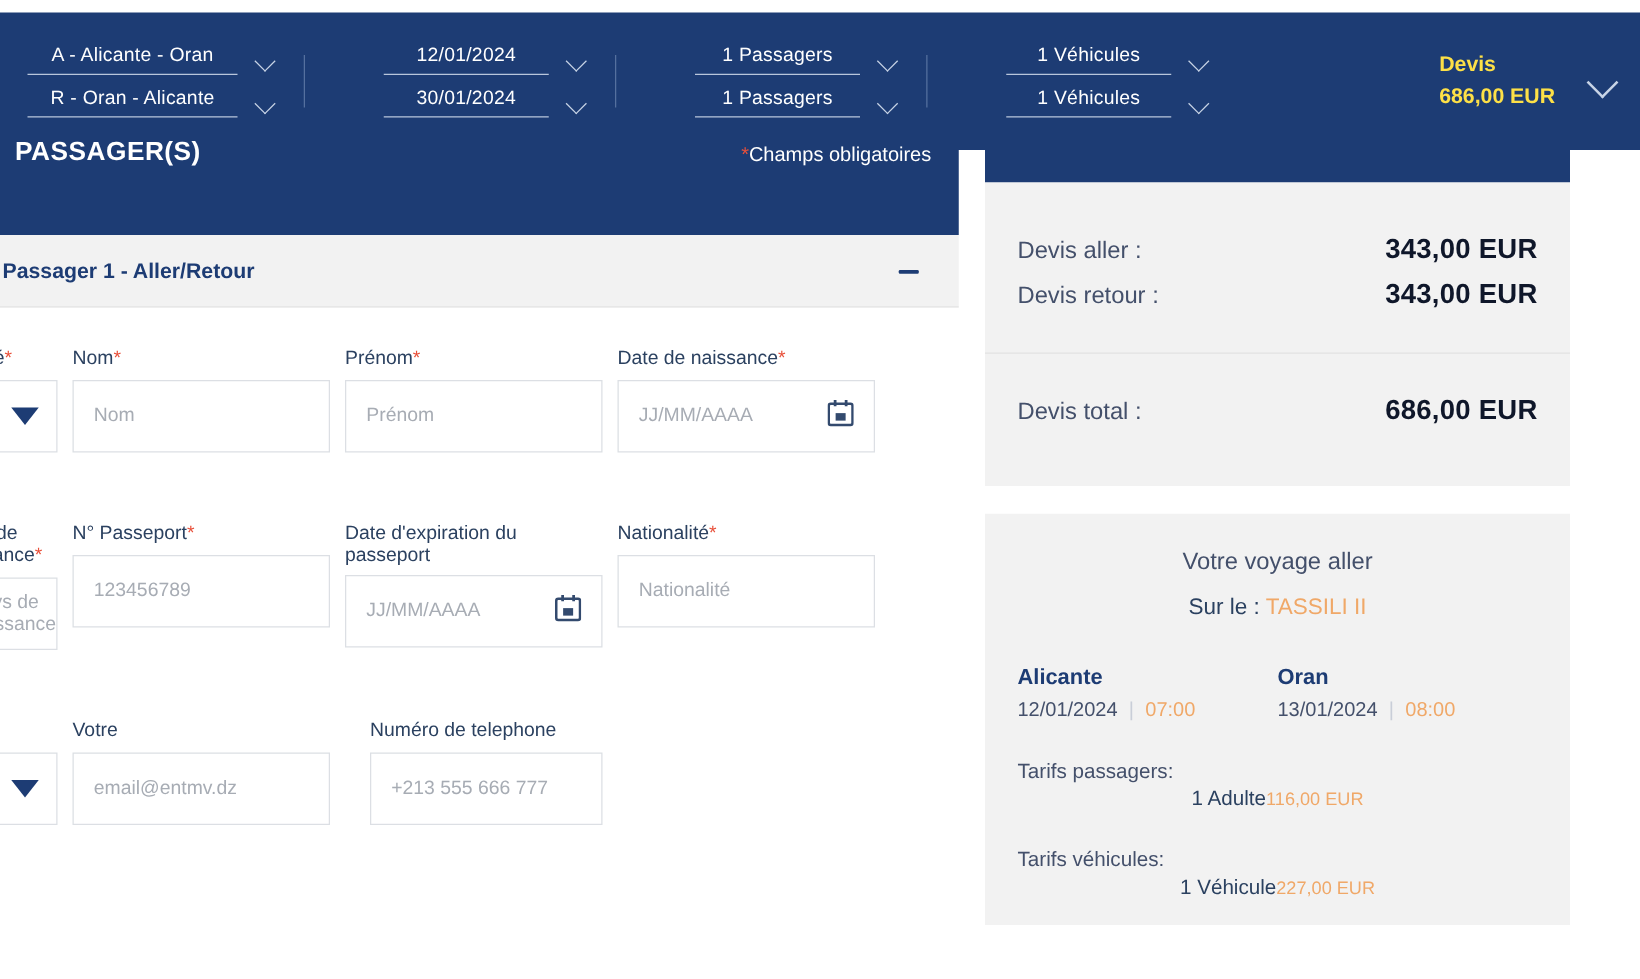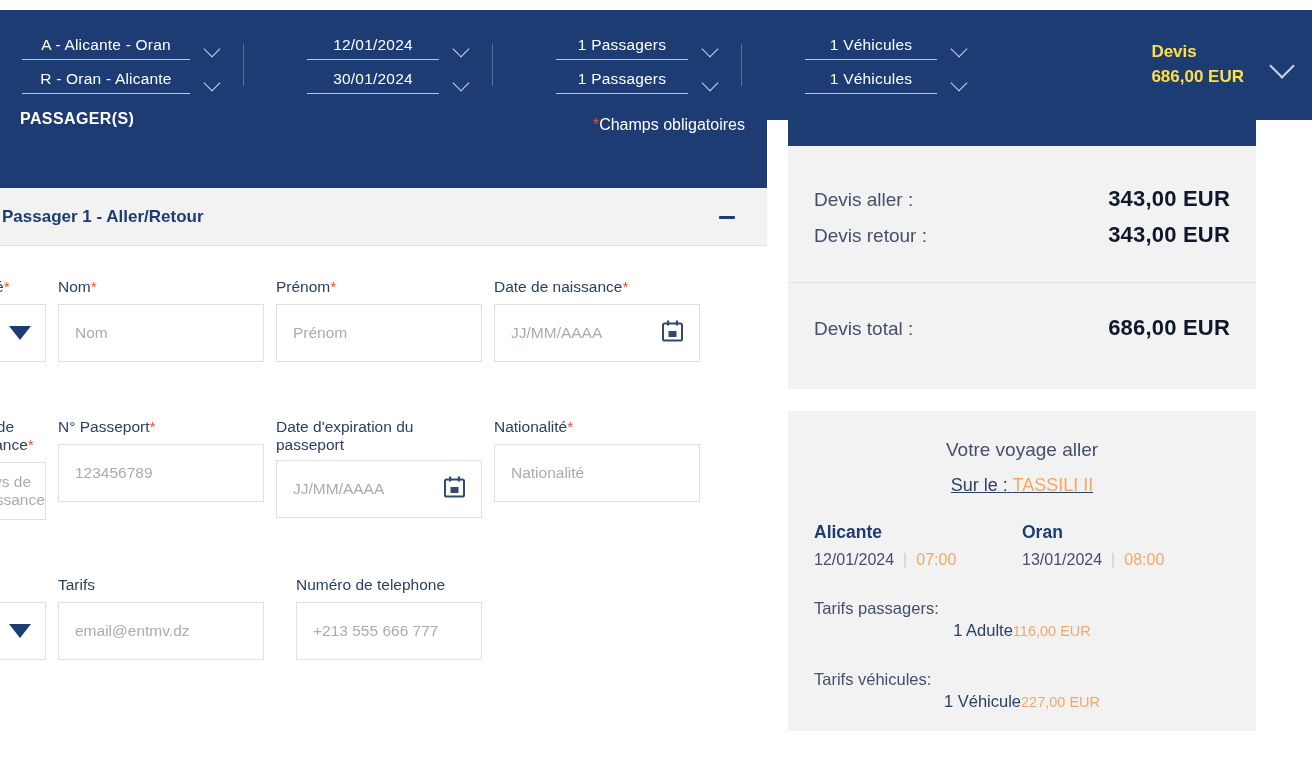--- a/index.html
+++ b/index.html
@@ -60,22 +60,22 @@
     border-right: 2px solid #c8d4e6; border-bottom: 2px solid #c8d4e6;
     transform: rotate(45deg);
   }
 
   
   .bluesect {
     position: absolute; left: 0; top: 120px; width: 767px; height: 68px;
     background: #1d3c74;
   }
   .bluesect-title {
-    position: absolute; left: 20px; top: -10px;
-    color: #ffffff; font-size: 16px; font-weight: 700; letter-spacing: .4px;
+    position: absolute; left: 12px; top: -10px;
+    color: #ffffff; font-size: 21px; font-weight: 700; letter-spacing: .4px;
   }
   .bluesect-req {
     position: absolute; right: 22px; top: -4px;
     color: #ffffff; font-size: 16px;
   }
   .bluesect-req .star { color: #e8503a; }
 
   .bluesect-right {
     position: absolute; left: 788px; top: 120px; width: 468px; height: 26px;
     background: #1d3c74;
@@ -135,21 +135,21 @@
     margin-bottom: 10px;
   }
   .price-label { color: #44506b; font-size: 19px; }
   .price-value { color: #0f172a; font-size: 22px; font-weight: 700; letter-spacing: .2px; }
   .card-sep { height: 1px; background: #e2e2e2; margin: 0; }
   .card-total { padding: 32px 26px 36px 26px; }
   .card-gap { height: 22px; background: #ffffff; }
 
   .card-trip { padding: 28px 26px 20px 26px; }
   .trip-heading { text-align: center; color: #44506b; font-size: 19px; margin-bottom: 14px; }
-  .trip-ship { text-align: center; color: #2b4160; font-size: 18px; margin-bottom: 26px; text-decoration: underline; }
+  .trip-ship { text-align: center; color: #2b4160; font-size: 18px; margin-bottom: 35px; }
   .trip-ship .ship-name { color: #f0a868; }
   .trip-cols { display: flex; }
   .trip-col { flex: 1 1 50%; }
   .trip-port { color: #1d3c74; font-size: 17.5px; font-weight: 700; margin-bottom: 8px; }
   .trip-when { color: #44506b; font-size: 16px; display: flex; align-items: center; gap: 9px; }
   .trip-when .bar { color: #c9ced8; }
   .trip-when .time { color: #f0a868; }
 
   .tariff-block { margin-top: 30px; }
   .tariff-title { color: #44506b; font-size: 16.5px; margin-bottom: 3px; }
@@ -309,21 +309,21 @@
       </div>
 
       <div class="form-row" style="padding:56px 0 0 0;">
         <div class="field" style="width:100px; margin-left:-42px;">
           <div class="field-label">&nbsp;</div>
           <div class="ctl select">
             <span class="caret"></span>
           </div>
         </div>
         <div class="field" style="width:218px;">
-          <div class="field-label">Tarifs</div>
+          <div class="field-label">Votre</div>
           <div class="ctl">
             <span class="ph">email@entmv.dz</span>
           </div>
         </div>
         <div class="field" style="width:218px;padding-left:20px;">
           <div class="field-label">Numéro de telephone</div>
           <div class="ctl">
             <span class="ph">+213 555 666 777</span>
           </div>
         </div>

